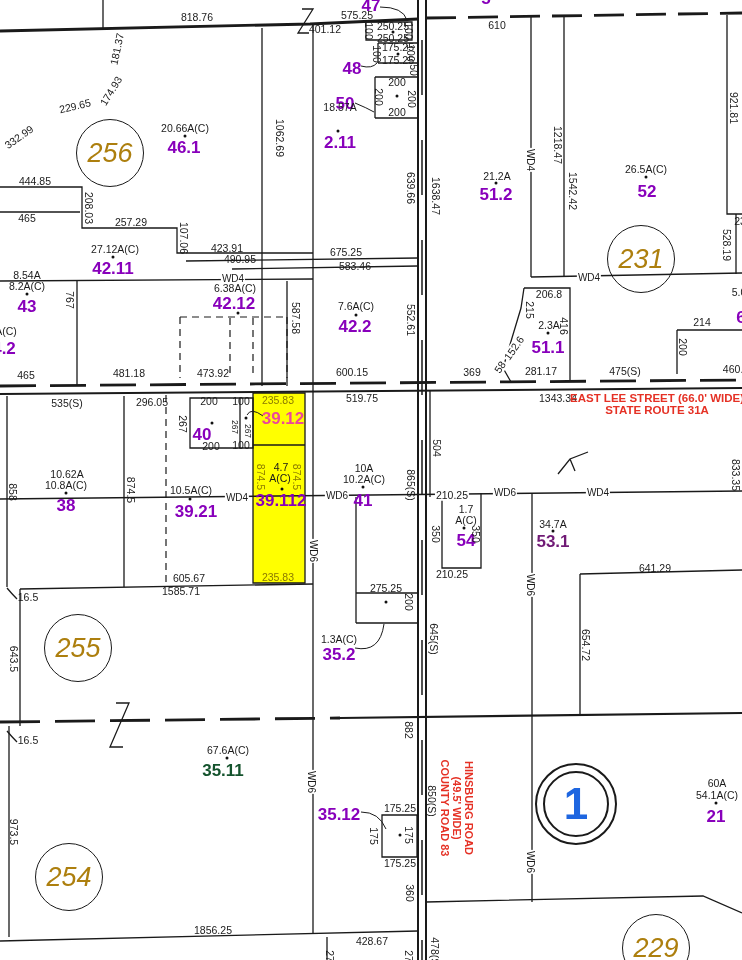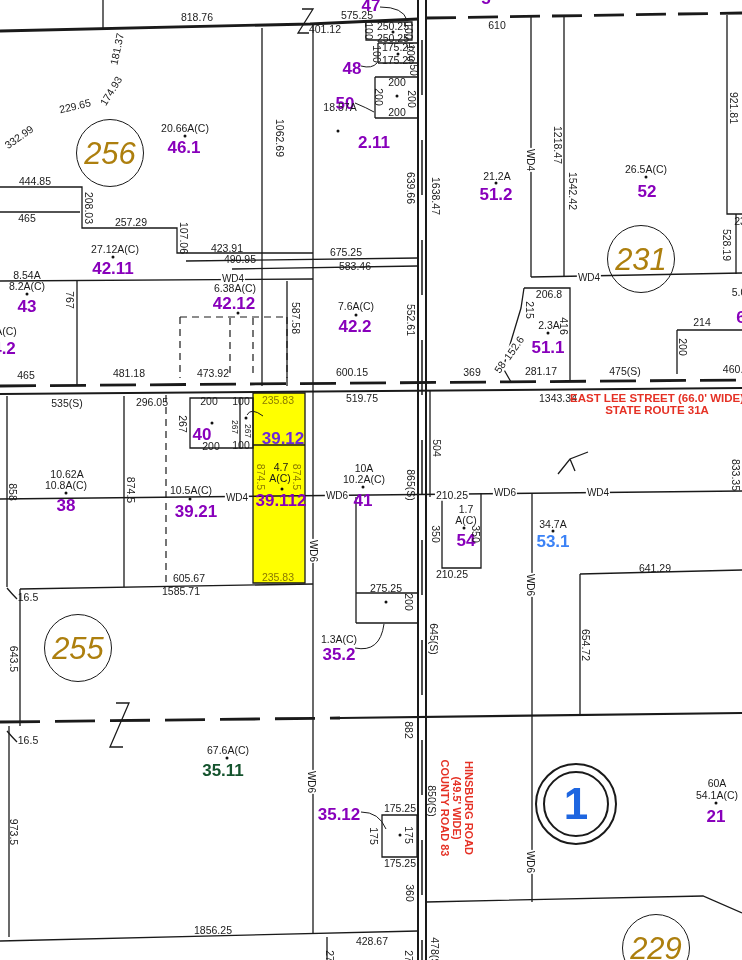--- a/index.html
+++ b/index.html
@@ -14,21 +14,21 @@
   .lb.purple{font-weight:bold;font-size:17px;letter-spacing:0;}
   .lb.olive{font-weight:normal;}
   .lb.red{font-weight:bold;font-size:11.5px;}
   .lb.wd{font-size:10px;}
   .lb.wb{background:#fff;padding:0 1px;}
   .dot{position:absolute;width:3px;height:3px;border-radius:50%;background:#111;
        transform:translate(-50%,-50%);}
   .sec-circle{position:absolute;border:1.8px solid #1a1a1a;border-radius:50%;
       display:flex;align-items:center;justify-content:center;background:transparent;
       transform:translate(-50%,-50%);}
-  .sec-circle .num{font-style:italic;font-size:31px;line-height:1;}
+  .sec-circle .num{font-style:italic;font-size:27px;line-height:1;}
   .sec-circle.double{border-width:2.4px;}
   .sec-circle .inner{position:absolute;left:50%;top:50%;transform:translate(-50%,-50%);
       border:2.4px solid #1a1a1a;border-radius:50%;display:flex;align-items:center;justify-content:center;}
   .sec-circle.double .num{font-style:normal;font-weight:bold;font-size:44px;}
 </style>
 </head>
 <body>
 
 <div id="map">
   <div id="hl" style="left: 253px; top: 393px; width: 52px; height: 190px; background: rgb(255, 255, 0);"></div>
@@ -116,20 +116,23 @@
 
   <div id="circles-layer">
       <div class="sec-circle" style="left: 110px; top: 153px; width: 66px; height: 66px;">
         <span class="num" style="color: rgb(173, 127, 14);">256</span>
       </div>
       <div class="sec-circle" style="left: 641px; top: 259px; width: 66px; height: 66px;">
         <span class="num" style="color: rgb(173, 127, 14);">231</span>
       </div>
       <div class="sec-circle" style="left: 78px; top: 648px; width: 66px; height: 66px; justify-content: center;">
         <span class="num" style="color: rgb(173, 127, 14);">255</span>
+      </div>
+      <div class="sec-circle" style="left: 69px; top: 877px; width: 66px; height: 66px;">
+        <span class="num" style="color: rgb(173, 127, 14);">254</span>
       </div>
       <div class="sec-circle" style="left: 656px; top: 948px; width: 66px; height: 66px;">
         <span class="num" style="color: rgb(173, 127, 14);">229</span>
       </div>
       <div class="sec-circle double" style="left: 576px; top: 804px; width: 78px; height: 78px;">
         <div class="inner" style="width: 62px; height: 62px;">
           <span class="num" style="color: rgb(30, 102, 224);">1</span>
         </div>
       </div>
     </div>
@@ -174,21 +177,21 @@
       <span class="lb rot" style="left: 411px; top: 53px; transform: translate(-50%, -50%) rotate(90deg);">100</span>
       <span class="lb" style="left: 398px; top: 60px;">175.25</span>
       <span class="lb purple" style="left: 352px; top: 68px; color: rgb(136, 0, 187);">48</span>
       <span class="lb rot" style="left: 414px; top: 70px; transform: translate(-50%, -50%) rotate(90deg);">50</span>
       <span class="lb" style="left: 397px; top: 82px;">200</span>
       <span class="lb rot" style="left: 379px; top: 97px; transform: translate(-50%, -50%) rotate(90deg);">200</span>
       <span class="lb rot" style="left: 412px; top: 99px; transform: translate(-50%, -50%) rotate(90deg);">200</span>
       <span class="lb" style="left: 397px; top: 112px;">200</span>
       <span class="lb purple" style="left: 345px; top: 103px; color: rgb(136, 0, 187);">50</span>
       <span class="lb" style="left: 340px; top: 107px;">18.57A</span>
-      <span class="lb purple" style="left: 340px; top: 142px; color: rgb(136, 0, 187); margin-left: 34px;">2.11</span>
+      <span class="lb purple" style="left: 340px; top: 142px; color: rgb(136, 0, 187);">2.11</span>
       <span class="lb rot" style="left: 280px; top: 138px; transform: translate(-50%, -50%) rotate(90deg);">1062.69</span>
       <span class="lb" style="left: 185px; top: 128px;">20.66A(C)</span>
       <span class="lb purple" style="left: 184px; top: 147px; color: rgb(136, 0, 187);">46.1</span>
       <span class="lb rot" style="left: 117px; top: 49px; transform: translate(-50%, -50%) rotate(-78deg);">181.37</span>
       <span class="lb rot" style="left: 111px; top: 91px; transform: translate(-50%, -50%) rotate(-58deg);">174.93</span>
       <span class="lb rot" style="left: 75px; top: 106px; transform: translate(-50%, -50%) rotate(-13deg);">229.65</span>
       <span class="lb rot" style="left: 19px; top: 137px; transform: translate(-50%, -50%) rotate(-35deg);">332.99</span>
       <span class="lb" style="left: 35px; top: 181px;">444.85</span>
       <span class="lb rot" style="left: 411px; top: 188px; transform: translate(-50%, -50%) rotate(90deg);">639.66</span>
       <span class="lb rot" style="left: 436px; top: 196px; transform: translate(-50%, -50%) rotate(90deg);">1638.47</span>
@@ -252,21 +255,21 @@
       <span class="lb" style="left: 152px; top: 402px;">296.05</span>
       <span class="lb" style="left: 209px; top: 401px;">200</span>
       <span class="lb" style="left: 241px; top: 401px;">100</span>
       <span class="lb rot" style="left: 183px; top: 424px; transform: translate(-50%, -50%) rotate(90deg);">267</span>
       <span class="lb purple" style="left: 202px; top: 434px; color: rgb(136, 0, 187);">40</span>
       <span class="lb rot" style="left: 235px; top: 427px; transform: translate(-50%, -50%) rotate(90deg); font-size: 8.5px;">267</span>
       <span class="lb rot" style="left: 248px; top: 431px; transform: translate(-50%, -50%) rotate(90deg); font-size: 8.5px;">267</span>
       <span class="lb" style="left: 211px; top: 446px;">200</span>
       <span class="lb" style="left: 241px; top: 445px;">100</span>
       <span class="lb olive" style="left: 278px; top: 400px; color: rgb(138, 122, 0);">235.83</span>
-      <span class="lb purple" style="left: 283px; top: 438px; color: #6d28d9;">39.12</span>
+      <span class="lb purple" style="left: 283px; top: 418px; color: #ec4899;">39.12</span>
       <span class="lb" style="left: 362px; top: 398px;">519.75</span>
       <span class="lb rot" style="left: 437px; top: 448px; transform: translate(-50%, -50%) rotate(90deg);">504</span>
       <span class="lb" style="left: 67px; top: 474px;">10.62A</span>
       <span class="lb" style="left: 66px; top: 485px;">10.8A(C)</span>
       <span class="lb purple" style="left: 66px; top: 505px; color: rgb(136, 0, 187);">38</span>
       <span class="lb rot" style="left: 13px; top: 492px; transform: translate(-50%, -50%) rotate(90deg);">858</span>
       <span class="lb rot" style="left: 131px; top: 490px; transform: translate(-50%, -50%) rotate(90deg);">874.5</span>
       <span class="lb olive rot" style="left: 261px; top: 477px; transform: translate(-50%, -50%) rotate(90deg); color: rgb(138, 122, 0);">874.5</span>
       <span class="lb olive rot" style="left: 297px; top: 477px; transform: translate(-50%, -50%) rotate(90deg); color: rgb(138, 122, 0);">874.5</span>
       <span class="lb" style="left: 281px; top: 467px;">4.7</span>
@@ -282,21 +285,21 @@
       <span class="lb rot" style="left: 411px; top: 485px; transform: translate(-50%, -50%) rotate(90deg);">865(S)</span>
       <span class="lb wb" style="left: 452px; top: 495px;">210.25</span>
       <span class="lb wd wb" style="left: 505px; top: 493px;">WD6</span>
       <span class="lb wd wb" style="left: 598px; top: 493px;">WD4</span>
       <span class="lb" style="left: 466px; top: 509px;">1.7</span>
       <span class="lb" style="left: 466px; top: 520px;">A(C)</span>
       <span class="lb purple" style="left: 466px; top: 540px; color: rgb(136, 0, 187);">54</span>
       <span class="lb rot" style="left: 436px; top: 534px; transform: translate(-50%, -50%) rotate(90deg);">350</span>
       <span class="lb rot" style="left: 476px; top: 534px; transform: translate(-50%, -50%) rotate(90deg);">350</span>
       <span class="lb" style="left: 553px; top: 524px;">34.7A</span>
-      <span class="lb purple" style="left: 553px; top: 541px; color: #3b82f6;">53.1</span>
+      <span class="lb purple" style="left: 553px; top: 541px; color: #701a75;">53.1</span>
       <span class="lb" style="left: 655px; top: 568px;">641.29</span>
       <span class="lb rot" style="left: 736px; top: 475px; transform: translate(-50%, -50%) rotate(90deg);">833.35</span>
       <span class="lb" style="left: 452px; top: 574px;">210.25</span>
       <span class="lb wd wb rot" style="left: 313px; top: 551px; transform: translate(-50%, -50%) rotate(90deg);">WD6</span>
       <span class="lb wd wb rot" style="left: 530px; top: 585px; transform: translate(-50%, -50%) rotate(90deg);">WD6</span>
       <span class="lb olive" style="left: 278px; top: 577px; color: rgb(138, 122, 0);">235.83</span>
       <span class="lb" style="left: 189px; top: 578px;">605.67</span>
       <span class="lb" style="left: 181px; top: 591px;">1585.71</span>
       <span class="lb" style="left: 28px; top: 597px;">16.5</span>
       <span class="lb rot" style="left: 14px; top: 659px; transform: translate(-50%, -50%) rotate(90deg);">643.5</span>

